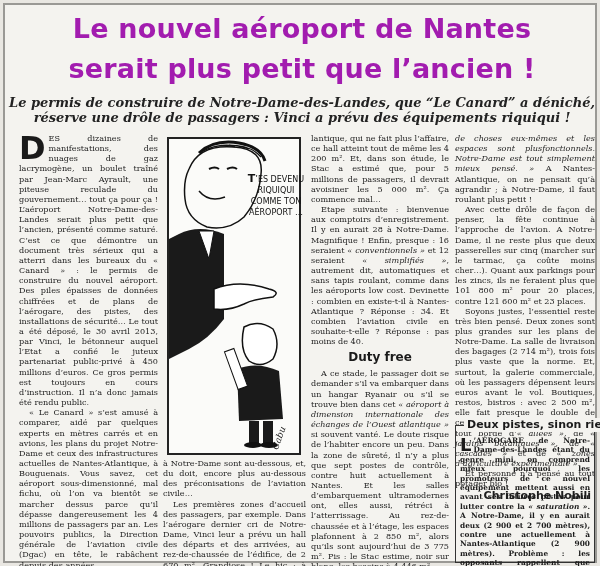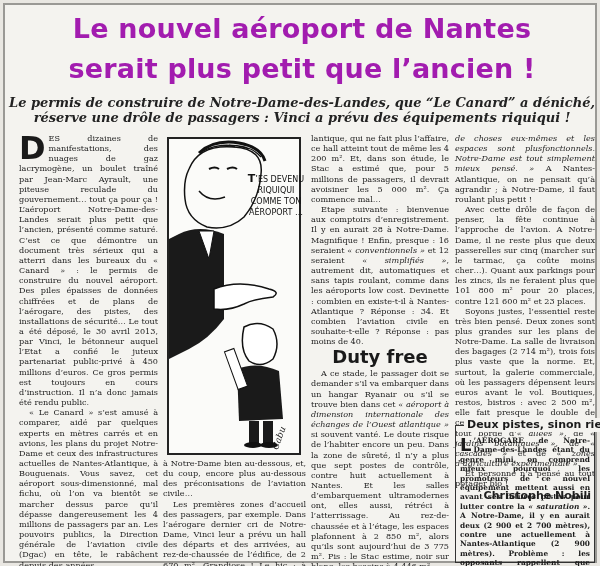--- a/index.html
+++ b/index.html
@@ -8,21 +8,21 @@
   .headline{position:absolute;left:0;top:4px;width:594px;text-align:center;font-family:"DejaVu Sans",sans-serif;font-weight:bold;font-size:27px;line-height:40px;letter-spacing:0.2px;color:#a21caf;}
   .deck{position:absolute;left:0;top:90px;width:594px;text-align:center;font-family:"DejaVu Serif",serif;font-style:italic;font-weight:bold;font-size:13px;line-height:15px;color:#222;}
   .col{position:absolute;font-size:8.1px;line-height:10.15px;text-align:justify;color:#1e1e1e;}
   .col p{margin:0;text-indent:10px;}
   .col p.noind{text-indent:0;}
   .c1{left:14px;top:128px;width:139px;}
   .c2{left:158px;top:453px;width:143px;}
   .c3{left:306px;top:128px;width:138px;}
   .c4{left:450px;top:128px;width:140px;}
   .dropcap{float:left;font-family:"DejaVu Sans",sans-serif;font-weight:bold;font-size:32px;line-height:28px;margin:1px 3px 0 0;color:#1a1a1a;}
-  .subhead{font-family:"DejaVu Sans",sans-serif;font-weight:bold;font-size:18px;line-height:14px;text-align:center;margin:4px 0 4px 0;color:#1a1a1a;text-indent:0;}
+  .subhead{font-family:"DejaVu Sans",sans-serif;font-weight:bold;font-size:12px;line-height:14px;text-align:center;margin:4px 0 4px 0;color:#1a1a1a;text-indent:0;}
   .byline{font-family:"DejaVu Sans",sans-serif;font-weight:bold;font-size:11px;text-align:right;margin:3px 4px 4px 0;}
   .cartoon{position:absolute;left:162px;top:132px;width:134px;height:318px;border:2px solid #222;box-sizing:border-box;background:#fbfbf9;}
   .sidebox{position:absolute;left:450px;top:420px;width:140px;height:138px;border:1px solid #333;box-sizing:border-box;}
   .sidebox-title{position:absolute;left:8px;top:-8px;background:#f4f3ef;padding:0 3px;font-family:"DejaVu Sans",sans-serif;font-weight:bold;font-size:11px;line-height:14px;color:#1a1a1a;white-space:nowrap;}
   .sidebox-body{position:absolute;left:4px;top:10px;width:130px;font-size:7.4px;line-height:9.4px;font-weight:bold;text-align:justify;}
   .dropcap2{float:left;font-family:"DejaVu Sans",sans-serif;font-weight:bold;font-size:18px;line-height:17px;margin:0 2px 0 0;}
   .bubble{position:absolute;left:76px;top:34px;width:62px;font-family:"DejaVu Sans",sans-serif;font-size:8px;line-height:11px;text-align:center;color:#111;}
   .bubble .first{font-weight:bold;font-size:11px;}
   .signature{position:absolute;right:8px;bottom:10px;font-family:"DejaVu Serif",serif;font-style:italic;font-size:9px;transform:rotate(-70deg);}
   em{}
@@ -70,21 +70,21 @@
       <ellipse cx="84" cy="306" rx="9" ry="3" fill="#111"></ellipse>
       <ellipse cx="100" cy="306" rx="9" ry="3" fill="#111"></ellipse>
     </svg>
     <div class="bubble">
       <span class="first">T</span><span>’ES DEVENU RIQUIQUI COMME TON AÉROPORT …</span>
     </div>
     <div class="signature">Cabu</div>
   </div>
 
   <div class="col c2">
-    <p class="noind">à Notre-Dame bien au-dessous, et, du coup, encore plus au-dessous des préconisations de l’aviation civile…</p>
+    <p class="noind">à Notre-Dame sont au-dessous, et, du doit, encore plus au-dessous des préconisations de l’aviation civile…</p>
     <p>Les premières zones d’accueil des passagers, par exemple. Dans l’aérogare dernier cri de Notre-Dame, Vinci leur a prévu un hall des départs et des arrivées, au rez-de-chaussée de l’édifice, de 2 670 m². Grandiose ! Le hic : à Nantes-At-</p>
   </div>
 
   <div class="col c3">
     <p class="noind">lantique, qui ne fait plus l’affaire, ce hall atteint tout de même les 4 200 m². Et, dans son étude, le Stac a estimé que, pour 5 millions de passagers, il devrait avoisiner les 5 000 m². Ça commence mal…</p>
     <p><span>Etape suivante : bienvenue aux comptoirs d’enregistrement. Il y en aurait 28 à Notre-Dame. Magnifique ! Enfin, presque : 16 seraient </span><em>« conventionnels »</em><span> et 12 seraient </span><em>« simplifiés »</em><span>, autrement dit, automatiques et sans tapis roulant, comme dans les aéroports low cost. Devinette : combien en existe-t-il à Nantes-Atlantique ? Réponse : 34. Et combien l’aviation civile en souhaite-t-elle ? Réponse : pas moins de 40.</span></p>
     <div class="subhead">
       <div>Duty free</div>
     </div>
     <p><span>A ce stade, le passager doit se demander s’il va embarquer dans un hangar Ryanair ou s’il se trouve bien dans cet </span><em>« aéroport à dimension internationale des échanges de l’Ouest atlantique »</em><span> si souvent vanté. Le doute risque de l’habiter encore un peu. Dans la zone de sûreté, il n’y a plus que sept postes de contrôle, contre huit actuellement à Nantes. Et les salles d’embarquement ultramodernes ont, elles aussi, rétréci à l’atterrissage. Au rez-de-chaussée et à l’étage, les espaces plafonnent à 2 850 m², alors qu’ils sont aujourd’hui de 3 775 m². Pis : le Stac estime, noir sur blanc, les besoins à 4 446 m².</span></p>

